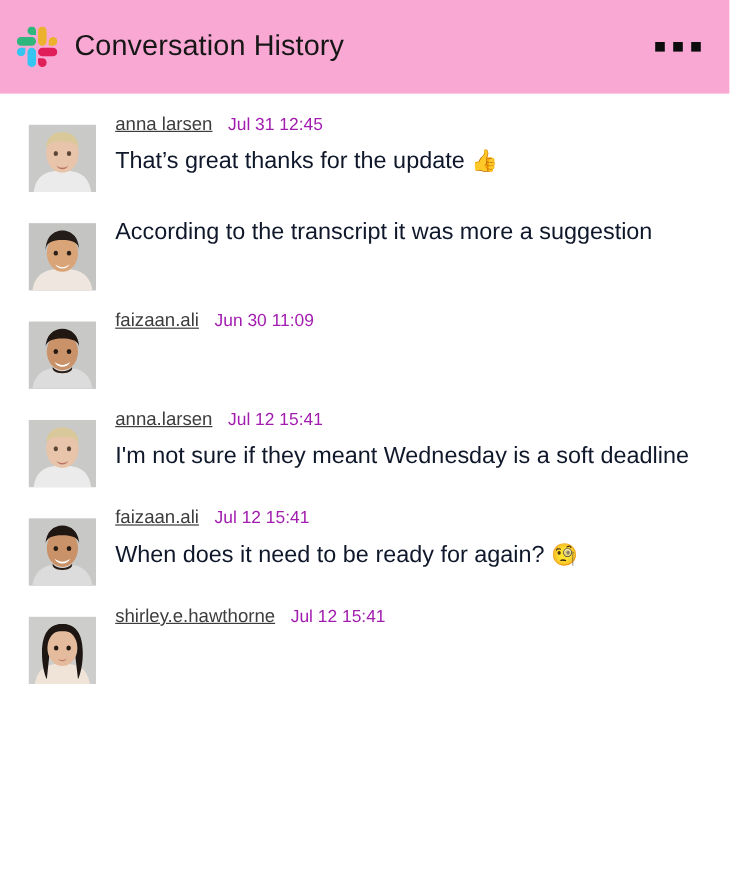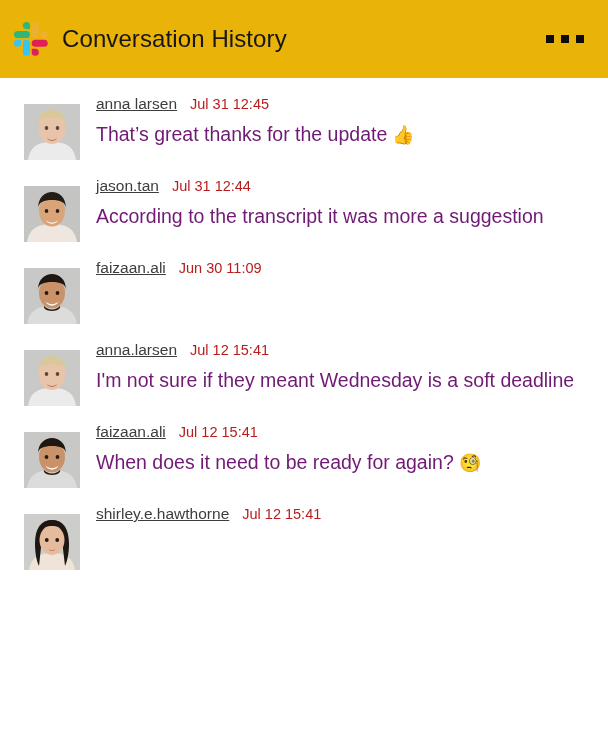--- a/index.html
+++ b/index.html
@@ -13,21 +13,21 @@
     overflow: hidden;
   }
 
   
   .header {
     position: relative;
     height: 78px;
     display: flex;
     align-items: center;
     padding: 0 22px 0 14px;
-    background: #eab308;
+    background: #f9a8d4;
   }
 
   .brand {
     display: flex;
     align-items: center;
     gap: 14px;
     flex: 1 1 auto;
     min-width: 0;
   }
 
@@ -101,28 +101,28 @@
 
   .author {
     font-size: 15.5px;
     color: #3d3d3d;
     white-space: nowrap;
     text-decoration: underline;
   }
 
   .timestamp {
     font-size: 14.5px;
-    color: #b91c1c;
+    color: #a21caf;
     white-space: nowrap;
   }
 
   .text {
     font-size: 19.5px;
     line-height: 1.52;
-    color: #701a75;
+    color: #0f172a;
     padding-top: 3px;
     word-wrap: break-word;
   }
 
   .emoji {
     font-family: "DejaVu Sans", sans-serif;
     font-size: 18px;
   }
 </style>
 </head>
@@ -184,24 +184,20 @@
         <rect width="56" height="56" fill="#c4c4c2"></rect>
         <path d="M3 56c2-13 10-18 25-18s23 5 25 18z" fill="#efe7df"></path>
         <ellipse cx="28" cy="25" rx="13" ry="15.5" fill="#d9a478"></ellipse>
         <path d="M14 23c0-12 7-17 14-17s14 5 14 17c0-7-6-9-14-9s-14 2-14 9z" fill="#241c18"></path>
         <ellipse cx="22.5" cy="25" rx="1.8" ry="2" fill="#2b1f19"></ellipse>
         <ellipse cx="33.5" cy="25" rx="1.8" ry="2" fill="#2b1f19"></ellipse>
         <path d="M22 34c3.5 3.5 8.5 3.5 12 0-2 5-10 5-12 0z" fill="#ffffff"></path>
       </svg>
     </div>
     <div class="message-body">
-      <div class="meta">
-        <span class="author">jason.tan</span>
-        <span class="timestamp">Jul 31 12:44</span>
-      </div>
       <div class="text">According to the transcript it was more a suggestion</div>
     </div>
   </div>
 
   <div class="message">
     <div class="avatar">
       <svg viewBox="0 0 56 56" xmlns="http://www.w3.org/2000/svg">
         <rect width="56" height="56" fill="#c8c8c6"></rect>
         <path d="M3 56c2-13 10-18 25-18s23 5 25 18z" fill="#dcdcdc"></path>
         <ellipse cx="28" cy="25" rx="13" ry="15.5" fill="#c99268"></ellipse>

